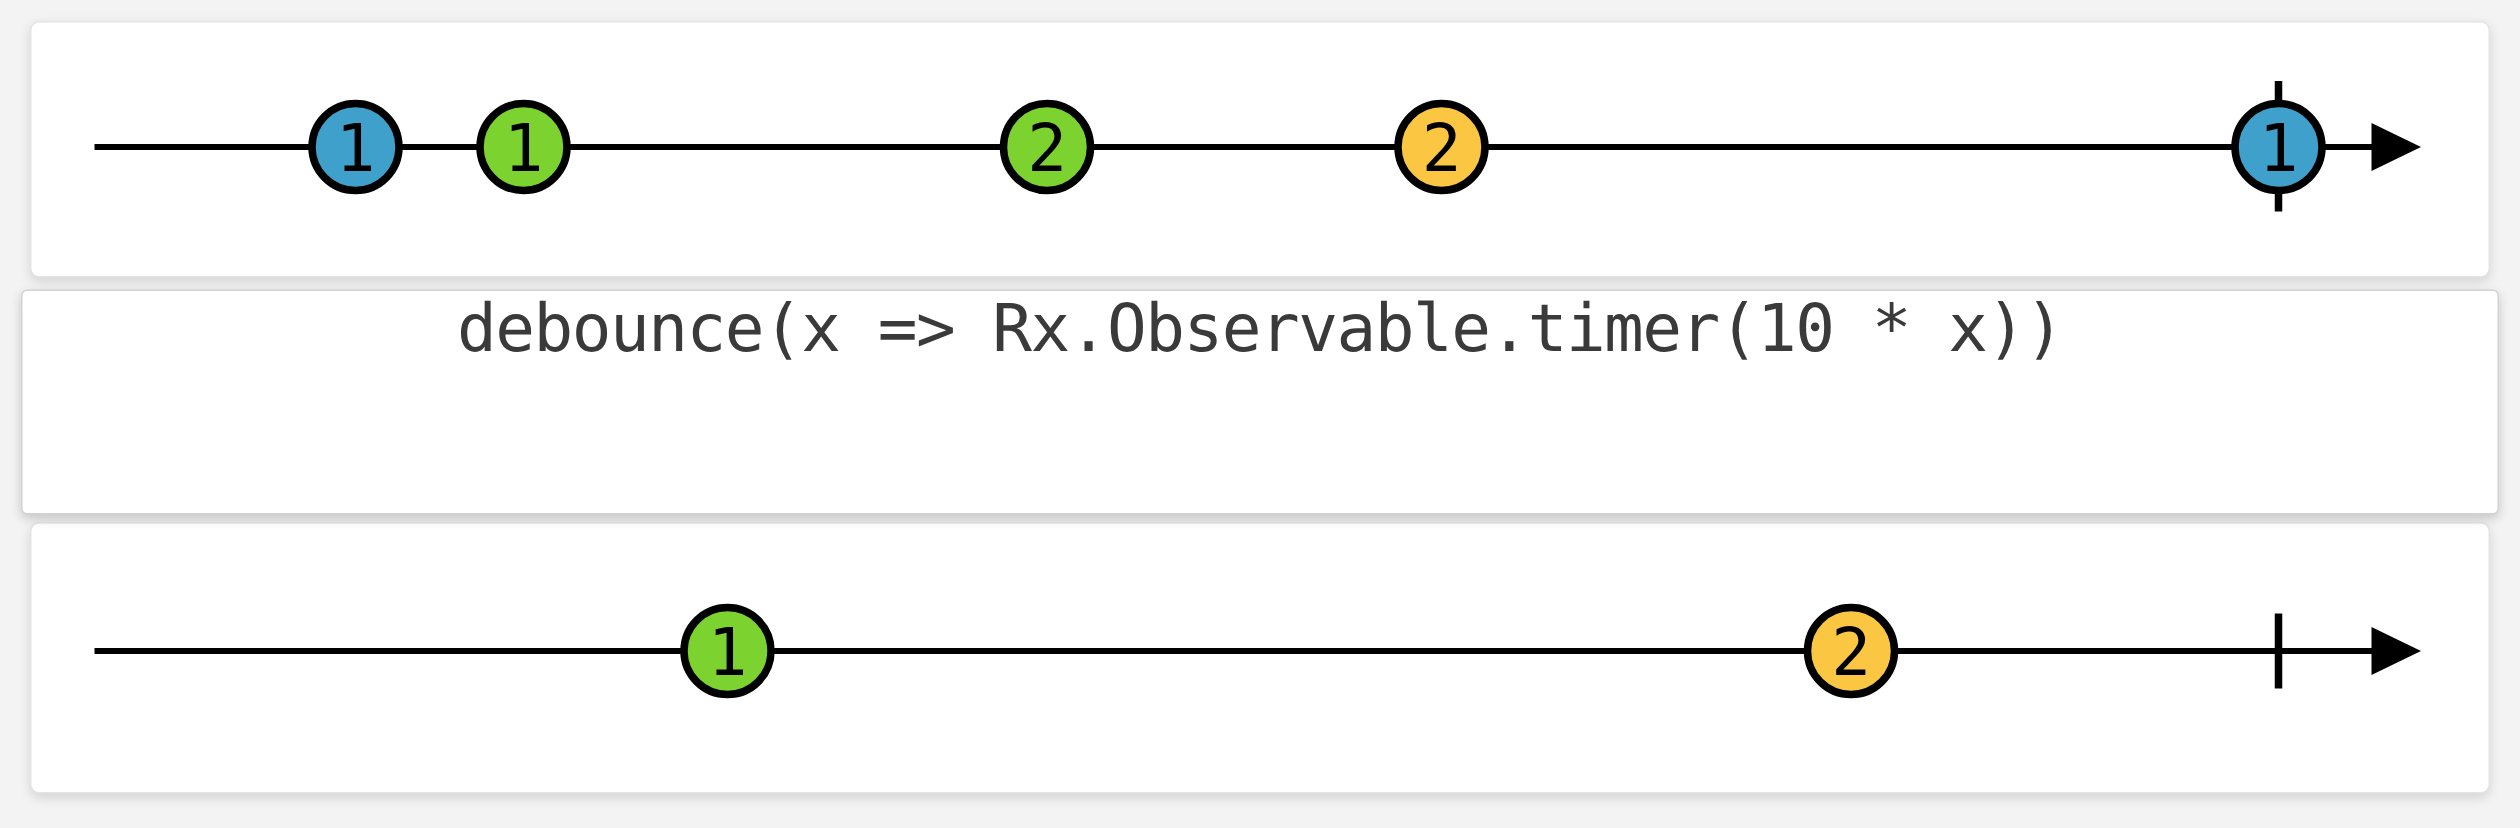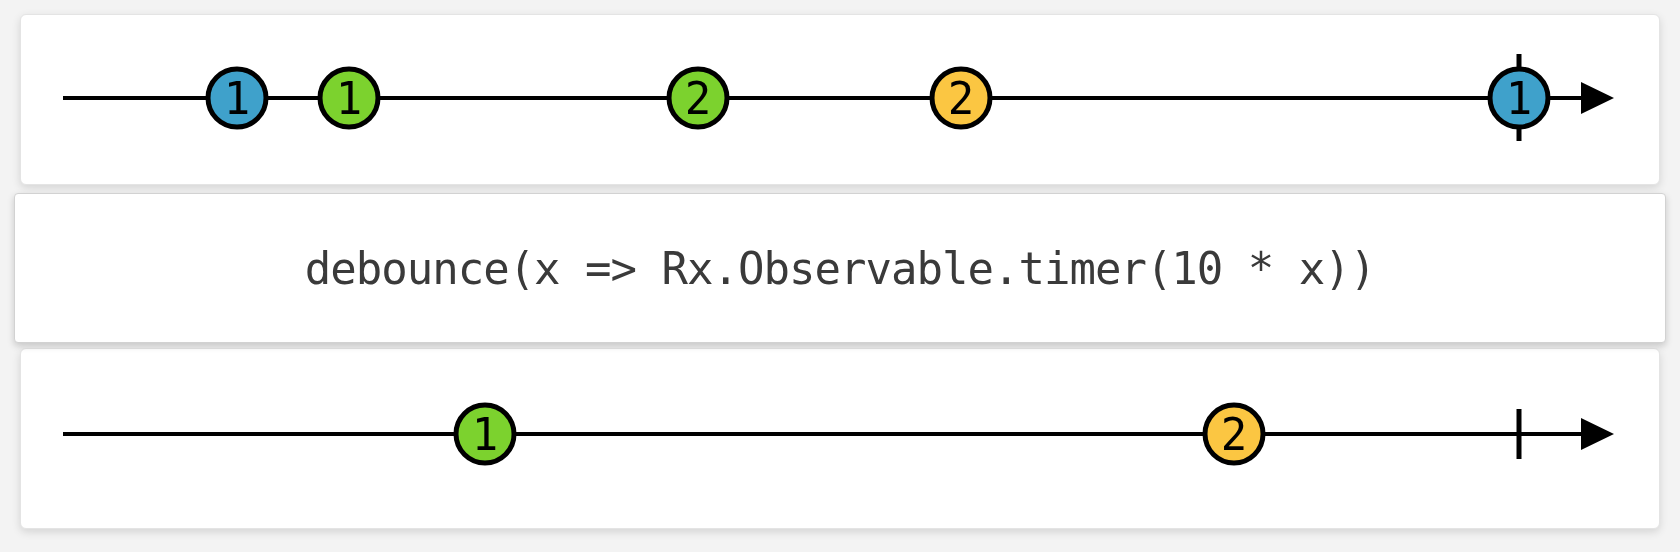--- a/index.html
+++ b/index.html
@@ -24,21 +24,20 @@
 
   .operator-box {
     position: absolute;
     left: 14px; top: 193px;
     width: 1652px; height: 150px;
     background: #ffffff;
     border: 1px solid #d2d2d2;
     border-radius: 4px;
     box-shadow: 0 3px 7px rgba(0,0,0,0.18);
     display: flex;
-    align-items: center;
     justify-content: center;
     z-index: 2;
   }
   .operator-label {
     font-family: "DejaVu Sans Mono", "Liberation Mono", monospace;
     font-size: 44px;
     letter-spacing: -1px;
     color: #3a3a3a;
     white-space: pre;
   }

